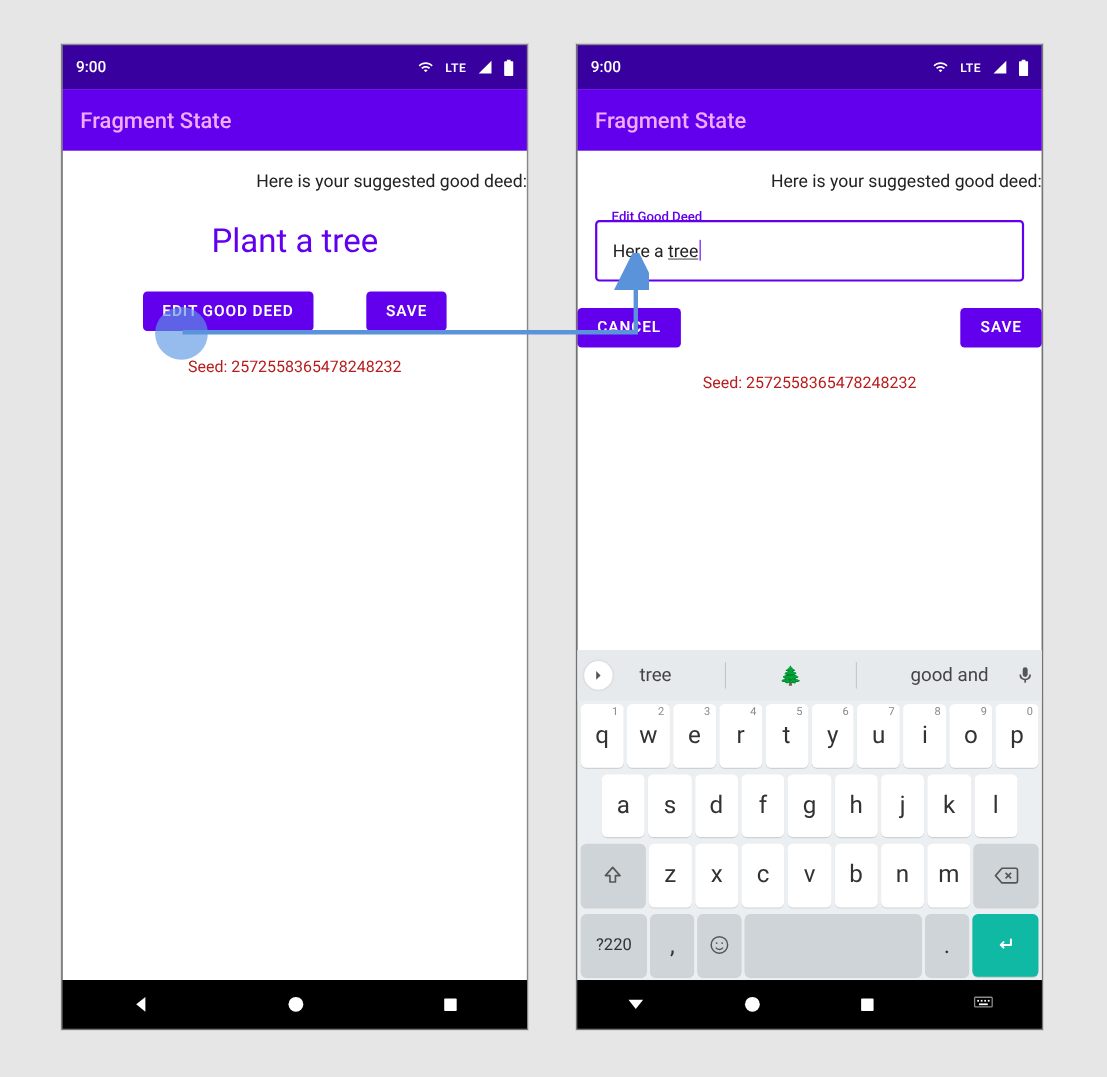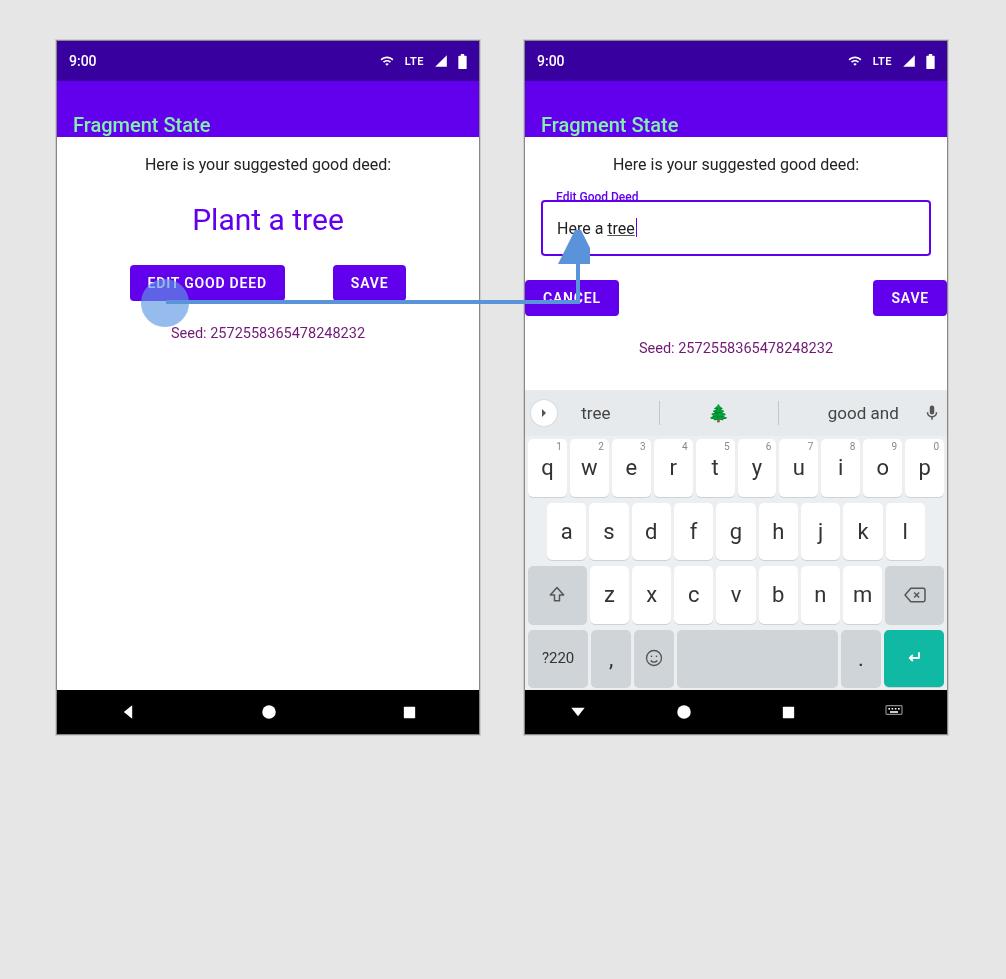--- a/index.html
+++ b/index.html
@@ -7,21 +7,21 @@
     background: #e6e6e6;
     font-family: Roboto, "Segoe UI", Arial, sans-serif;
     width: 1006px;
     height: 979px;
     position: relative;
     overflow: hidden;
   }
   .phone {
     position: absolute;
     width: 424px;
-    height: 695px;
+    height: 896px;
     background: #000;
     border: 1px solid #888;
     box-shadow: 0 0 0 1px rgba(0,0,0,0.1);
     top: 40px;
   }
   .phone-left { left: 56px; }
   .phone-right { left: 524px; }
   .screen {
     position: absolute;
     left: 0; top: 0; right: 0; bottom: 44px;
@@ -37,34 +37,34 @@
     align-items: center;
     padding: 0 12px;
     font-size: 14px;
     font-weight: 500;
     justify-content: space-between;
   }
   .status-right { display: flex; align-items: center; gap: 10px; font-size: 11px; letter-spacing: 0.5px; }
   .app-bar {
     height: 56px;
     background: #6200ee;
-    color: #86efac;
-    display: flex;
-    align-items: flex-end;
+    color: #f0abfc;
+    display: flex;
+    align-items: center;
     padding: 0 16px;
     font-size: 20px;
     font-weight: 500;
   }
   .content {
     flex: 1;
     position: relative;
     padding-top: 18px;
   }
   .prompt {
-    text-align: center;
+    text-align: right;
     font-size: 16px;
     color: #222;
   }
   .deed-display {
     text-align: center;
     color: #6200ee;
     font-size: 30px;
     font-weight: 400;
     margin-top: 28px;
   }
@@ -84,21 +84,21 @@
     font-size: 14px;
     font-weight: 600;
     letter-spacing: 0.8px;
     cursor: pointer;
     font-family: inherit;
   }
   .seed {
     text-align: center;
     margin-top: 24px;
     font-size: 14.5px;
-    color: #701a75;
+    color: #b91c1c;
   }
   
   .outlined-field {
     position: relative;
     margin: 26px 16px 0 16px;
   }
   .outlined-field .box {
     border: 2px solid #6200ee;
     border-radius: 4px;
     height: 56px;

